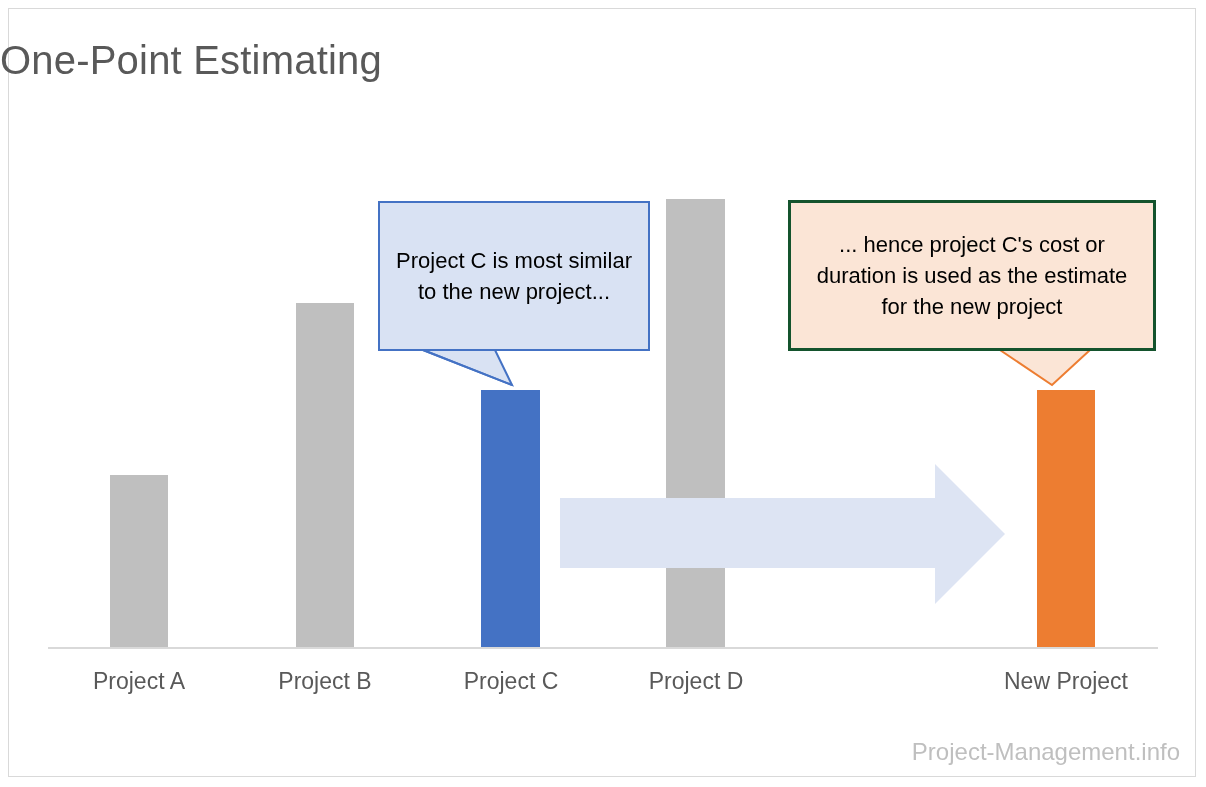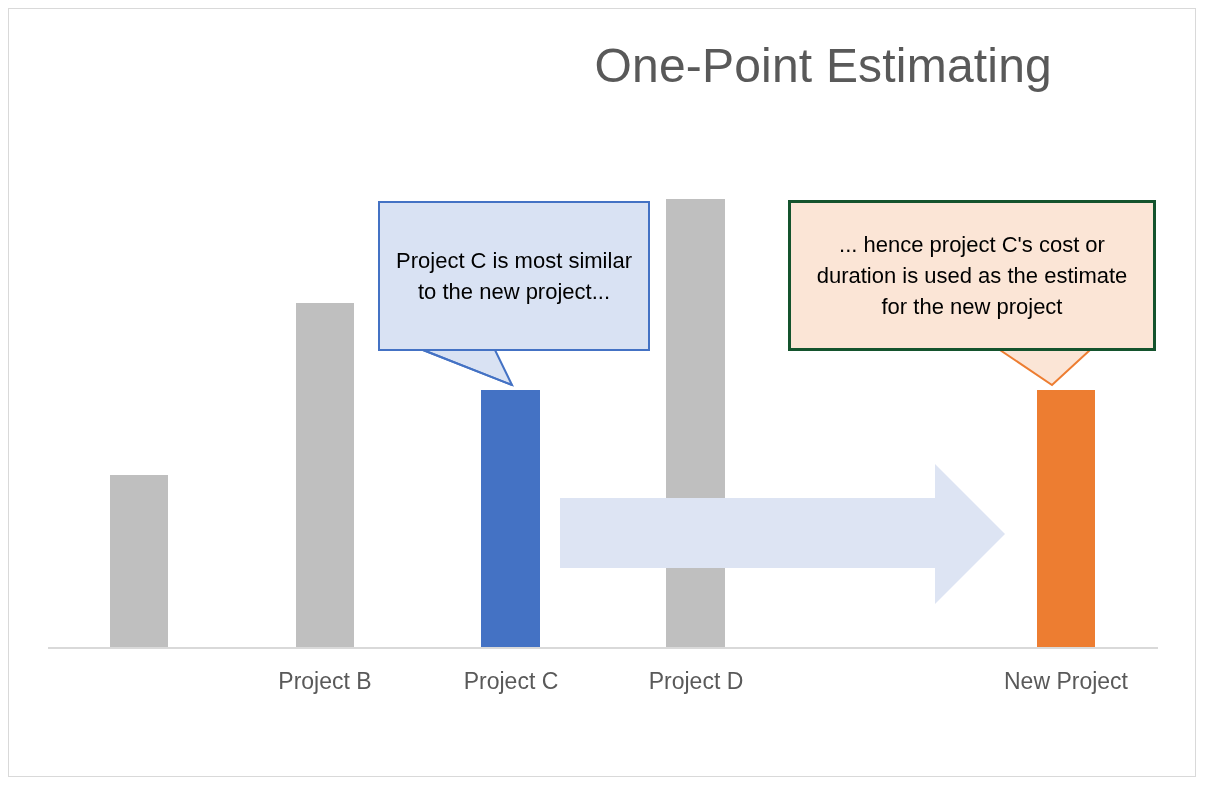--- a/index.html
+++ b/index.html
@@ -25,22 +25,22 @@
     height: 769px;
     border: 1px solid #d9d9d9;
     box-sizing: border-box;
     pointer-events: none;
   }
   #chart-title {
     position: absolute;
     left: 0;
     top: 38px;
     width: 1052px;
-    text-align: right;
-    font-size: 48px;
+    text-align: left;
+    font-size: 40px;
     color: #595959;
     font-weight: 400;
     letter-spacing: 0.2px;
   }
   #plot-area {
     position: absolute;
     left: 0;
     top: 0;
     width: 999px;
     height: 787px;
@@ -156,21 +156,23 @@
       <svg id="callout-orange-tail" style="left:980px; top:340px;" width="200" height="60" viewBox="0 0 200 60">
         <polygon points="20,10 110,10 72,45" fill="#fbe5d6" stroke="#ed7d31" stroke-width="2"></polygon>
       </svg>
       <div id="callout-orange-box" class="callout-box">
         <span>... hence project C's cost or duration is used as the estimate for the new project</span>
       </div>
     </div>
 
     <div id="axis-line"></div>
 
+    <div class="cat-label" style="left:59px; width:160px;">Project A</div>
     <div class="cat-label" style="left:245px; width:160px;">Project B</div>
     <div class="cat-label" style="left:431px; width:160px;">Project C</div>
     <div class="cat-label" style="left:986px; width:160px;">New Project</div>
     <div class="cat-label" style="left:616px; width:160px;">Project D</div>
 
   </div>
 
+  <div id="watermark">Project-Management.info</div>
 
 </div>
 
 </body></html>

